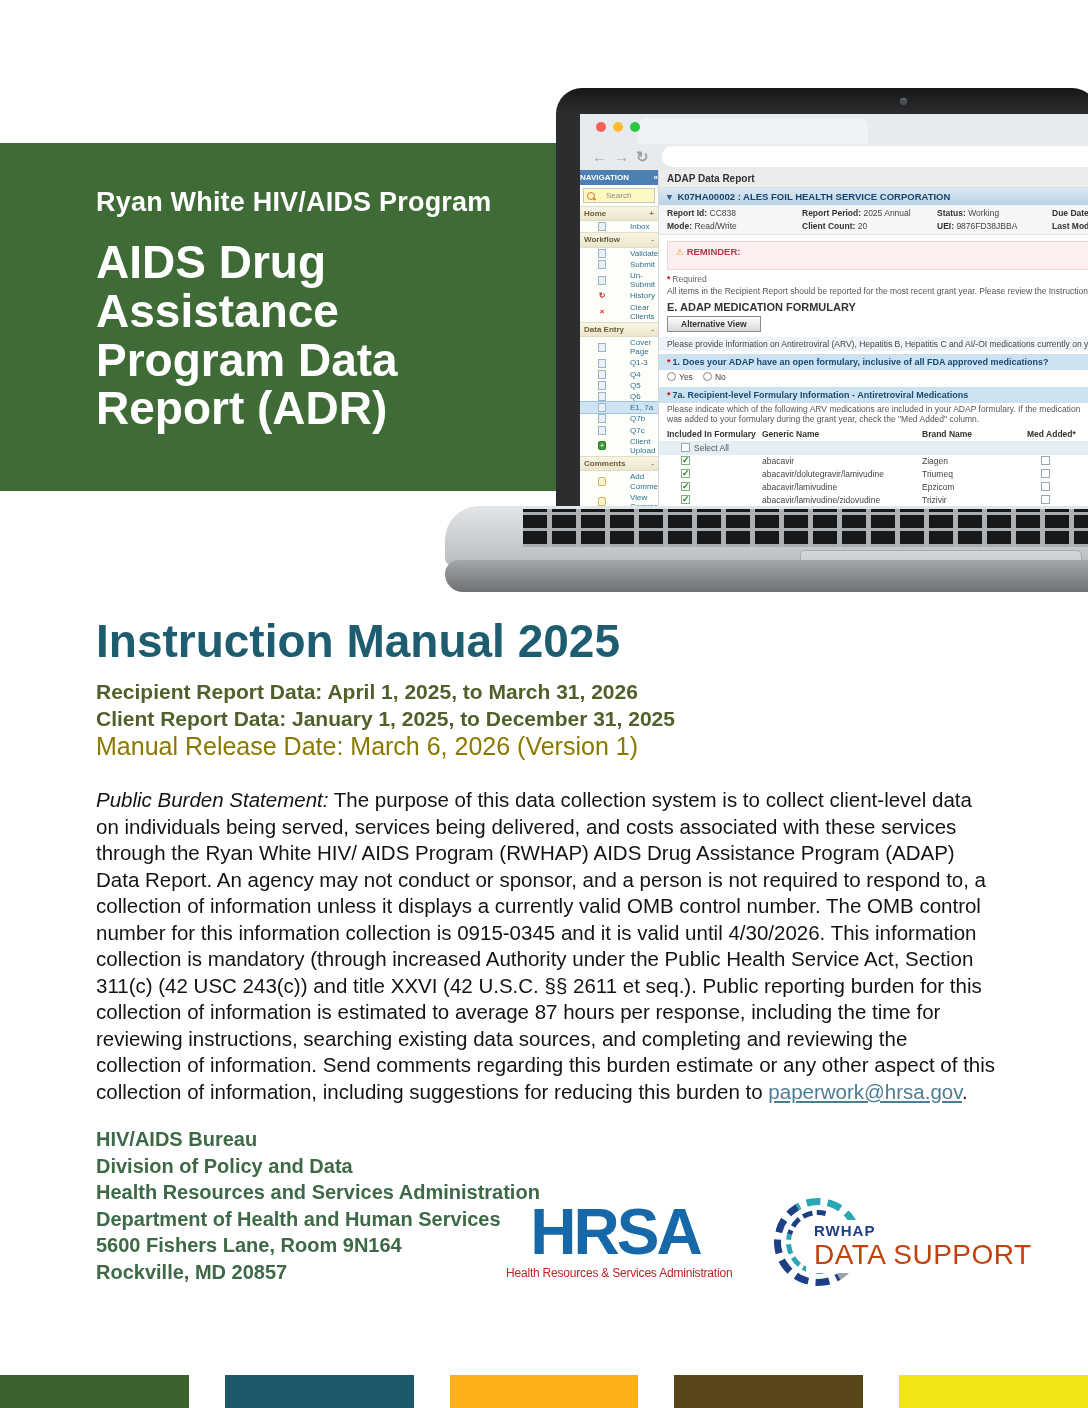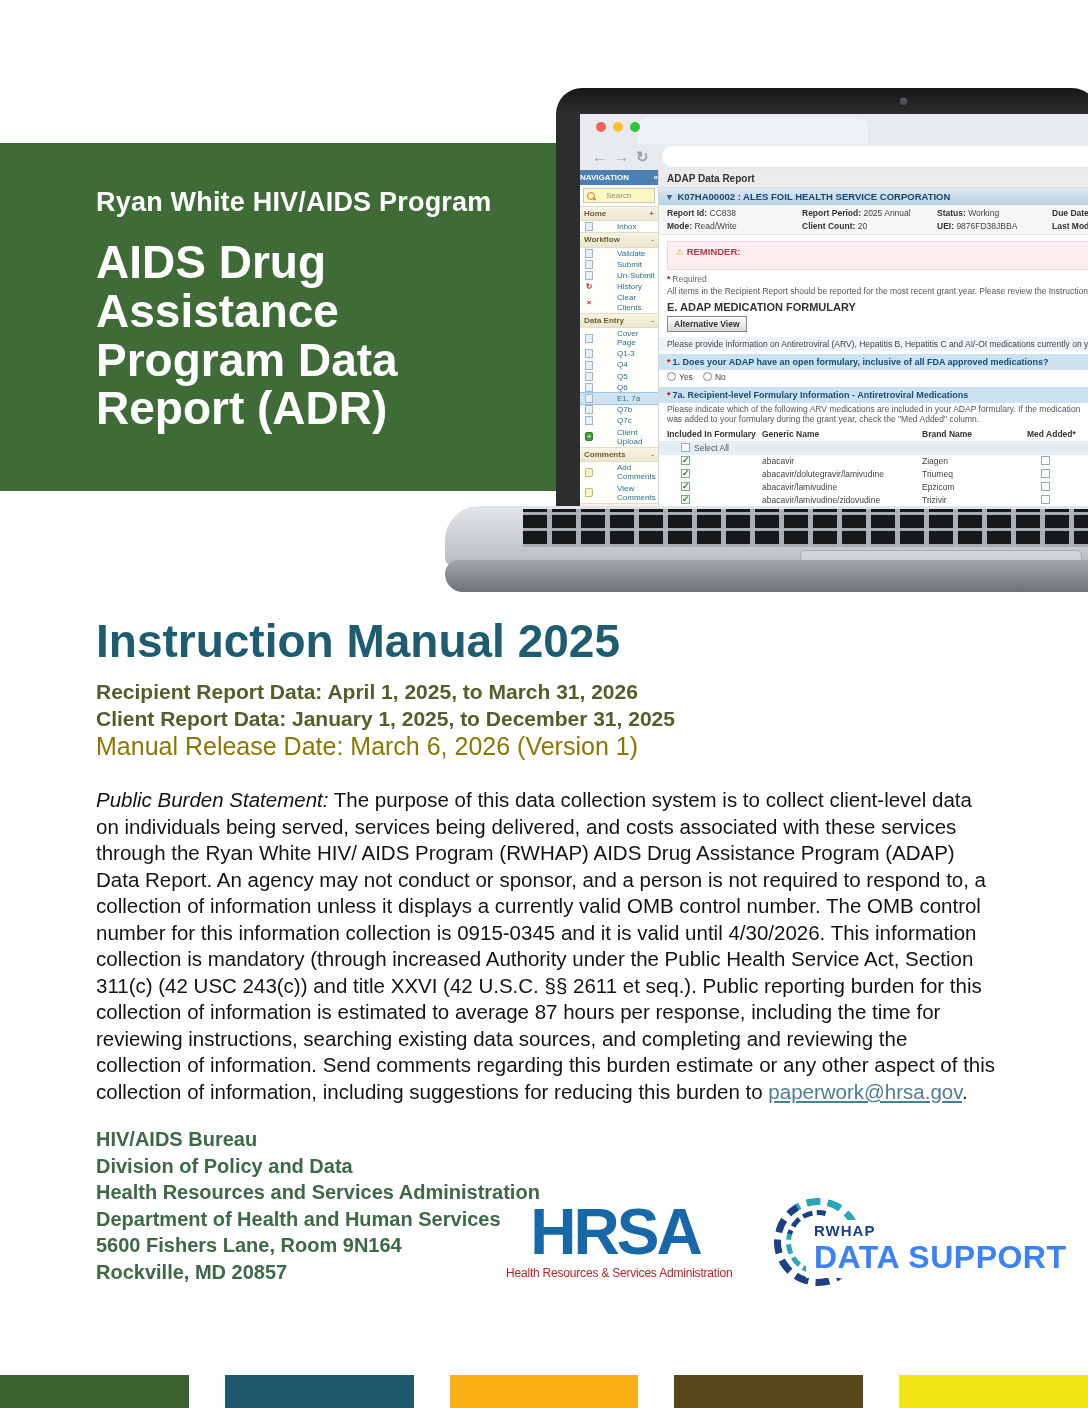--- a/index.html
+++ b/index.html
@@ -30,21 +30,21 @@
   .sidebar{width:78px;flex:none;background:#fdfdfa;border-right:1px solid #d7d7d7;font-size:8px;overflow:hidden;}
   .sb-head{background:#4d80b2;color:#fff;font-weight:bold;font-size:8px;padding:3px 0;display:flex;justify-content:space-between;align-items:center;}
   .sb-search{margin:3px 3px;border:1px solid #c6c6c6;background:#fef9c3;color:#8a8a8a;
              padding:2px 3px;display:flex;align-items:center;gap:11px;}
   .mag{width:6px;height:6px;border:1.5px solid #e0762f;border-radius:50%;display:inline-block;position:relative;}
   .mag::after{content:"";position:absolute;left:5px;top:5px;width:3px;height:1.5px;background:#e0762f;transform:rotate(45deg);}
   .sb-row{display:flex;align-items:center;gap:3px;}
   .sec{background:linear-gradient(#f8f5e6,#ece6cd);border-top:1px solid #e0dcc6;border-bottom:1px solid #e0dcc6;
        color:#6b5d33;font-weight:bold;padding:2px 4px;}
   .sec .sb-sign{margin-left:auto;color:#8a7b4a;}
-  .item{padding:1px 2px 1px 5px;color:#2e7391;gap:24px;}
+  .item{padding:1px 2px 1px 18px;color:#2e7391;gap:24px;}
   .item.selected{background:#cfe3f3;outline:1px solid #9ec4de;}
   .sb-ico{width:8px;height:9px;flex:none;background:#eaf0f5;border:1px solid #9ab4c8;display:inline-flex;
           align-items:center;justify-content:center;font-size:8px;line-height:1;box-sizing:border-box;}
   .sb-ico.i-x{background:none;border:none;color:#c22;font-weight:bold;}
   .sb-ico.i-x::after{content:"\00D7";}
   .sb-ico.i-hist{background:none;border:none;color:#b33;font-weight:bold;}
   .sb-ico.i-hist::after{content:"\21BB";}
   .sb-ico.i-plus{background:#3a9c3a;border:1px solid #2c7d2c;color:#fff;border-radius:2px;}
   .sb-ico.i-plus::after{content:"+";}
   .sb-ico.i-com{background:#fdf3c9;border:1px solid #c9b86a;border-radius:2px 2px 2px 0;}
@@ -60,21 +60,21 @@
   .cell{white-space:nowrap;overflow:hidden;}
   .cell b{color:#333;}
   .reminder{margin:6px 8px 0;background:#fdeef0;border:1px solid #f2d5da;padding:4px 8px 12px;}
   .rem-label{color:#b03a48;font-weight:bold;font-size:9.5px;}
   .warn{color:#e0a800;margin-right:3px;}
   .required{margin:4px 8px 0;color:#666;}
   .star{color:#c00;font-weight:bold;margin-right:2px;}
   .instr{margin:2px 8px 0;color:#555;white-space:nowrap;overflow:hidden;}
   .sectitle{margin:5px 8px 3px;color:#333;font-weight:bold;font-size:11px;}
   .btn{display:inline-block;margin:0 0 5px 8px;border:1px solid #8a8a8a;background:linear-gradient(#fefefe,#d8d8d8);
-       font-weight:bold;font-size:8.5px;padding:2px 6px;color:#333;}
+       font-weight:bold;font-size:8.5px;padding:2px 13px;color:#333;}
   .desc{background:#eef4f9;padding:2px 8px;color:#444;white-space:nowrap;overflow:hidden;}
   .qbar{background:#cde2f0;color:#184a73;font-weight:bold;font-size:9px;padding:3px 8px;margin-top:3px;white-space:nowrap;overflow:hidden;}
   .radios{padding:2px 8px;display:flex;gap:10px;align-items:center;}
   .radio{width:7px;height:7px;border:1px solid #888;border-radius:50%;background:#fff;display:inline-block;margin-right:3px;vertical-align:-1px;}
   .note{padding:2px 8px;color:#555;line-height:1.15;}
   .thead{display:grid;grid-template-columns:95px 160px 105px 62px 1fr;padding:2px 8px;font-weight:bold;color:#333;align-items:end;}
   .selall{background:#e4eef6;padding:2px 8px 2px 22px;display:flex;gap:4px;align-items:center;color:#555;}
   .trow{display:grid;grid-template-columns:95px 160px 105px 62px 1fr;padding:1px 8px;align-items:center;color:#444;}
   .trow .cwrap{padding-left:14px;}
   .cbx{width:9px;height:9px;border:1px solid #9aa9b5;background:#fff;display:inline-block;position:relative;box-sizing:border-box;}
@@ -106,21 +106,21 @@
   .hrsa-word{font-size:64px;font-weight:bold;color:#1768A8;letter-spacing:-3px;line-height:.95;}
   .hrsa-cap{font-size:12px;color:#C32026;margin-top:3px;white-space:nowrap;letter-spacing:-.2px;}
 
   .rwhap{position:absolute;left:772px;top:1192px;width:240px;height:110px;}
   .arc{position:absolute;left:2px;top:6px;width:88px;height:88px;border-radius:50%;border:7px dashed;
        border-color:#2aa7b5 #9aa4aa #1d3f86 #1d3f86;transform:rotate(14deg);box-sizing:border-box;}
   .arc2{position:absolute;left:14px;top:18px;width:64px;height:64px;border-radius:50%;border:5px dashed;
         border-color:#1d3f86 transparent #2aa7b5 #2aa7b5;transform:rotate(-30deg);box-sizing:border-box;}
   .ds-text{position:absolute;left:34px;top:28px;background:#fff;padding:2px 4px 2px 8px;}
   .ds-top{font-size:15px;font-weight:bold;color:#1d3f86;letter-spacing:1px;}
-  .ds-bottom{font-size:32px;font-weight:bold;color:#3b82f6;white-space:nowrap;letter-spacing:.5px;}
+  .ds-bottom{font-size:28px;font-weight:normal;color:#c2410c;white-space:nowrap;letter-spacing:.5px;}
 
   .bars{position:absolute;left:0;bottom:0;width:1088px;height:33px;display:flex;gap:36px;}
   .bar{flex:1;height:100%;}
 </style>
 </head>
 <body>
 
 <div class="page">
 
   <div class="banner">

